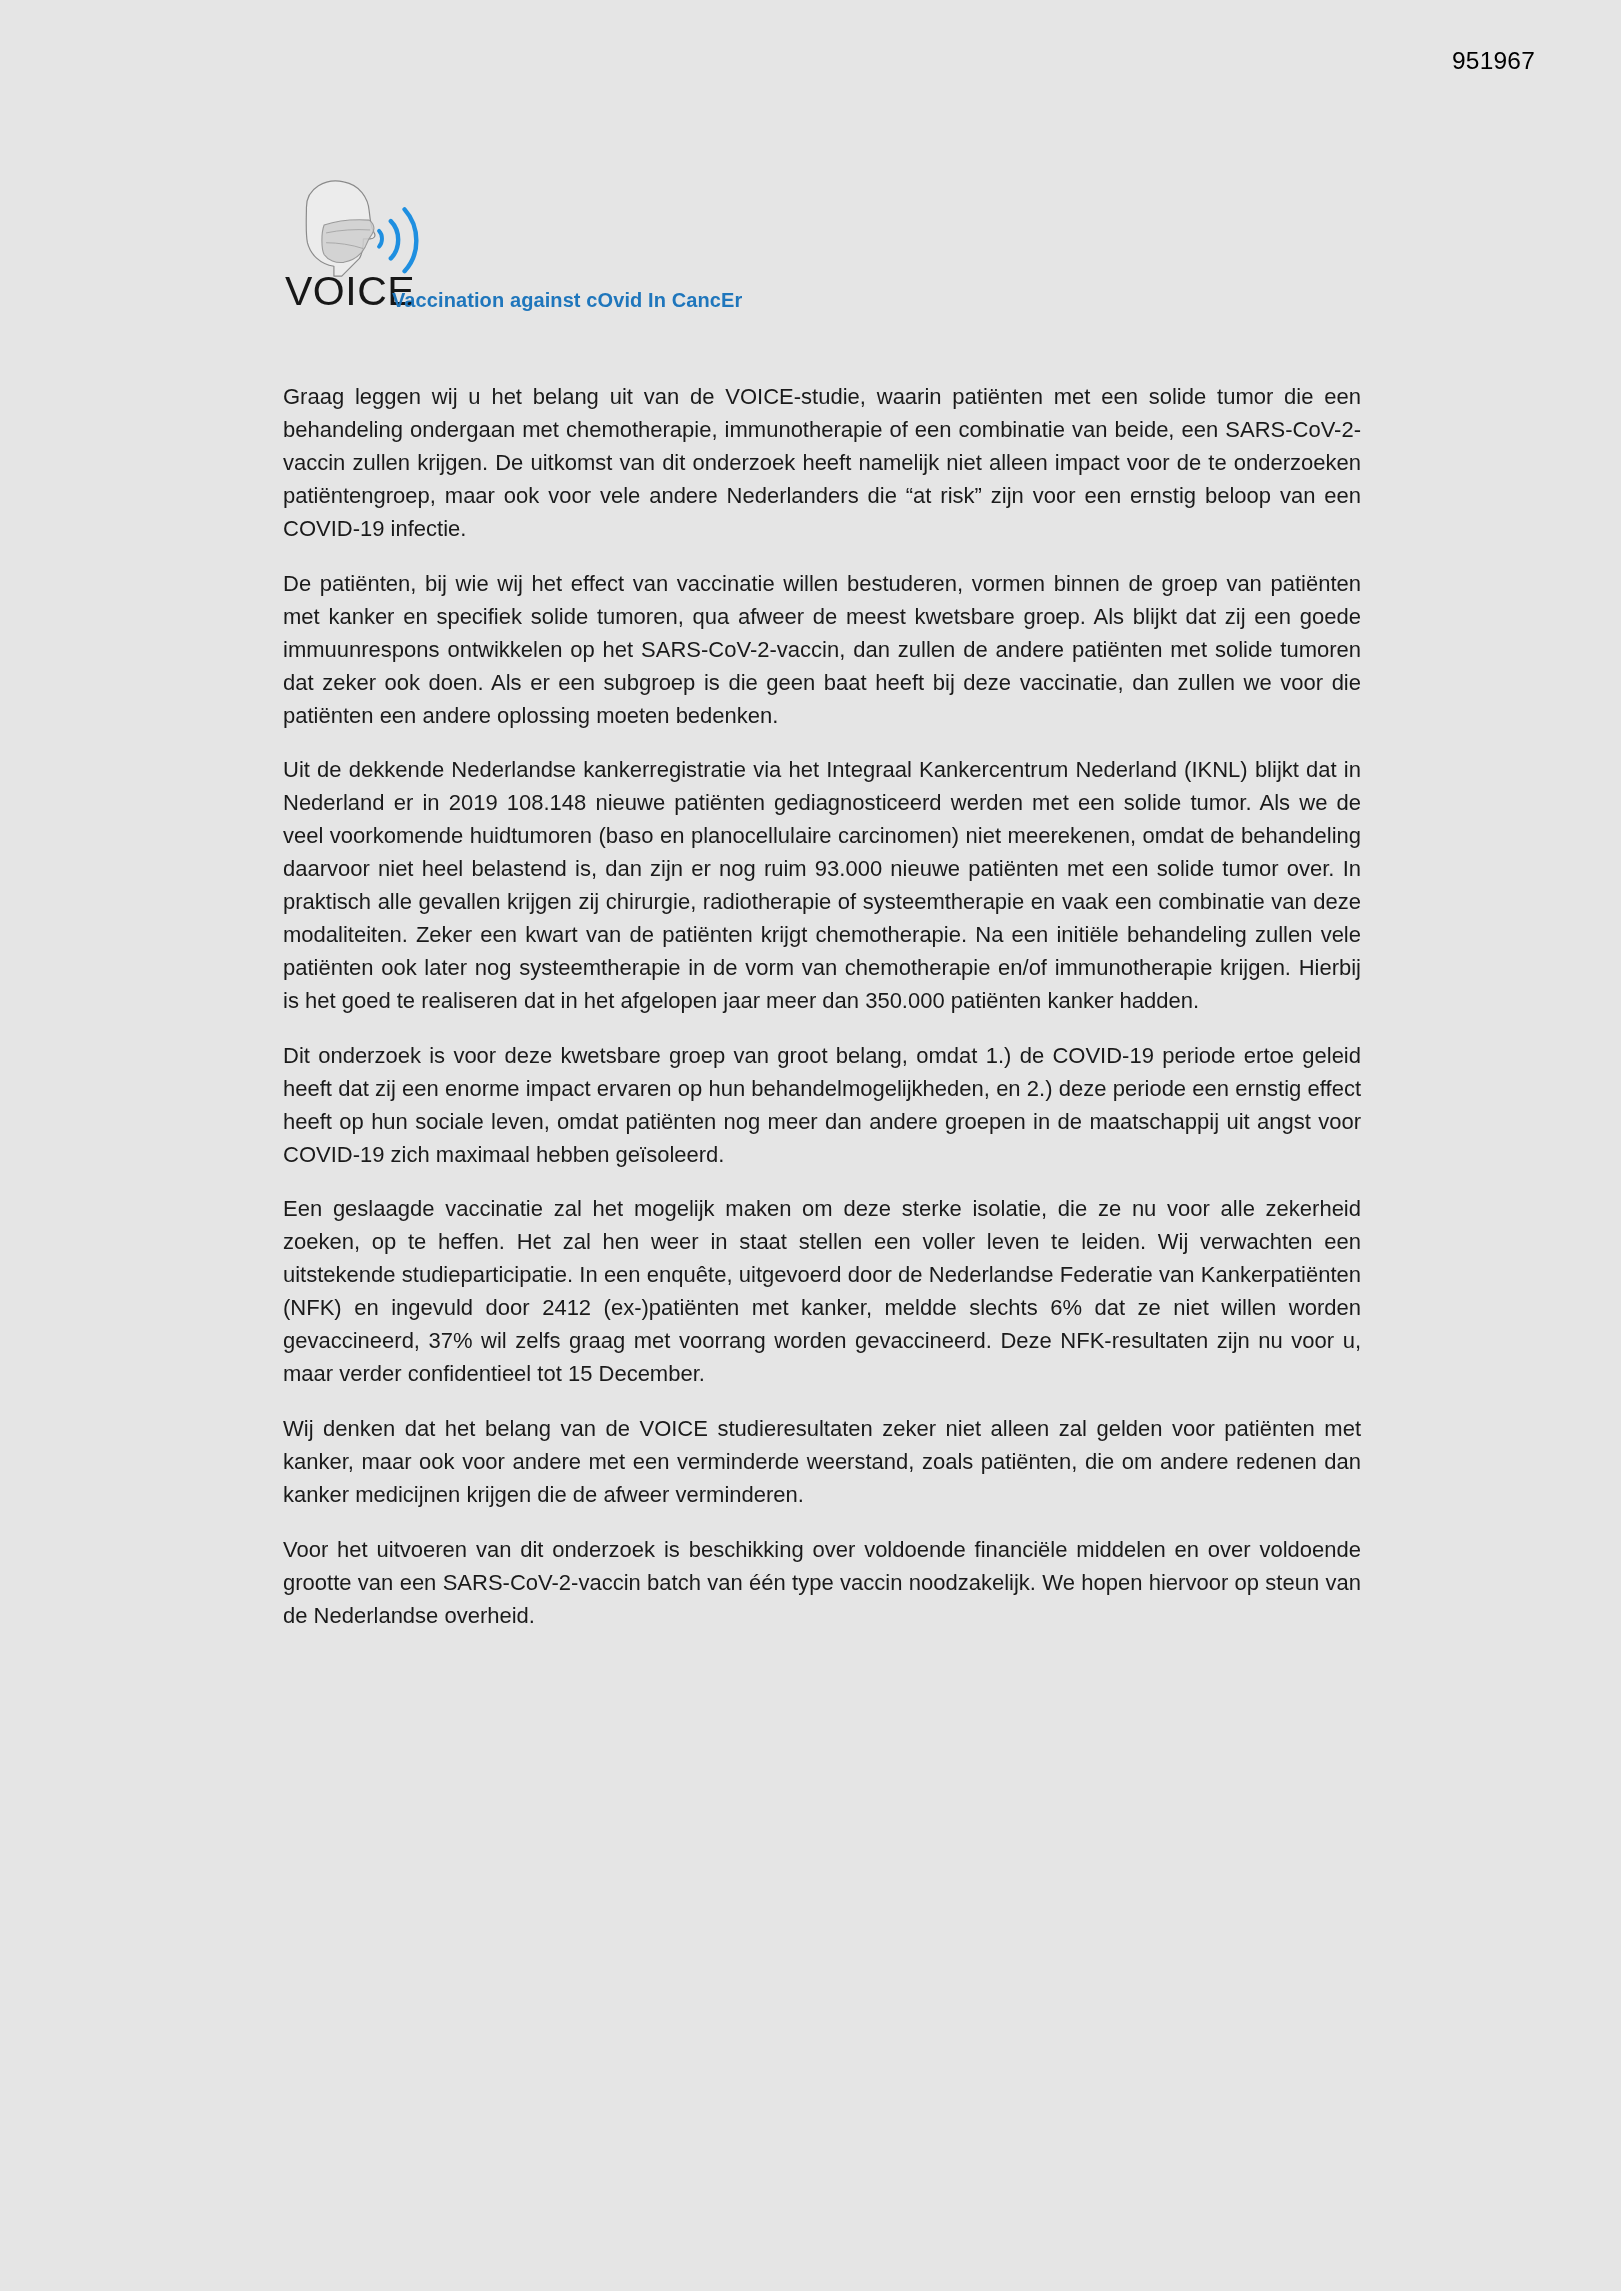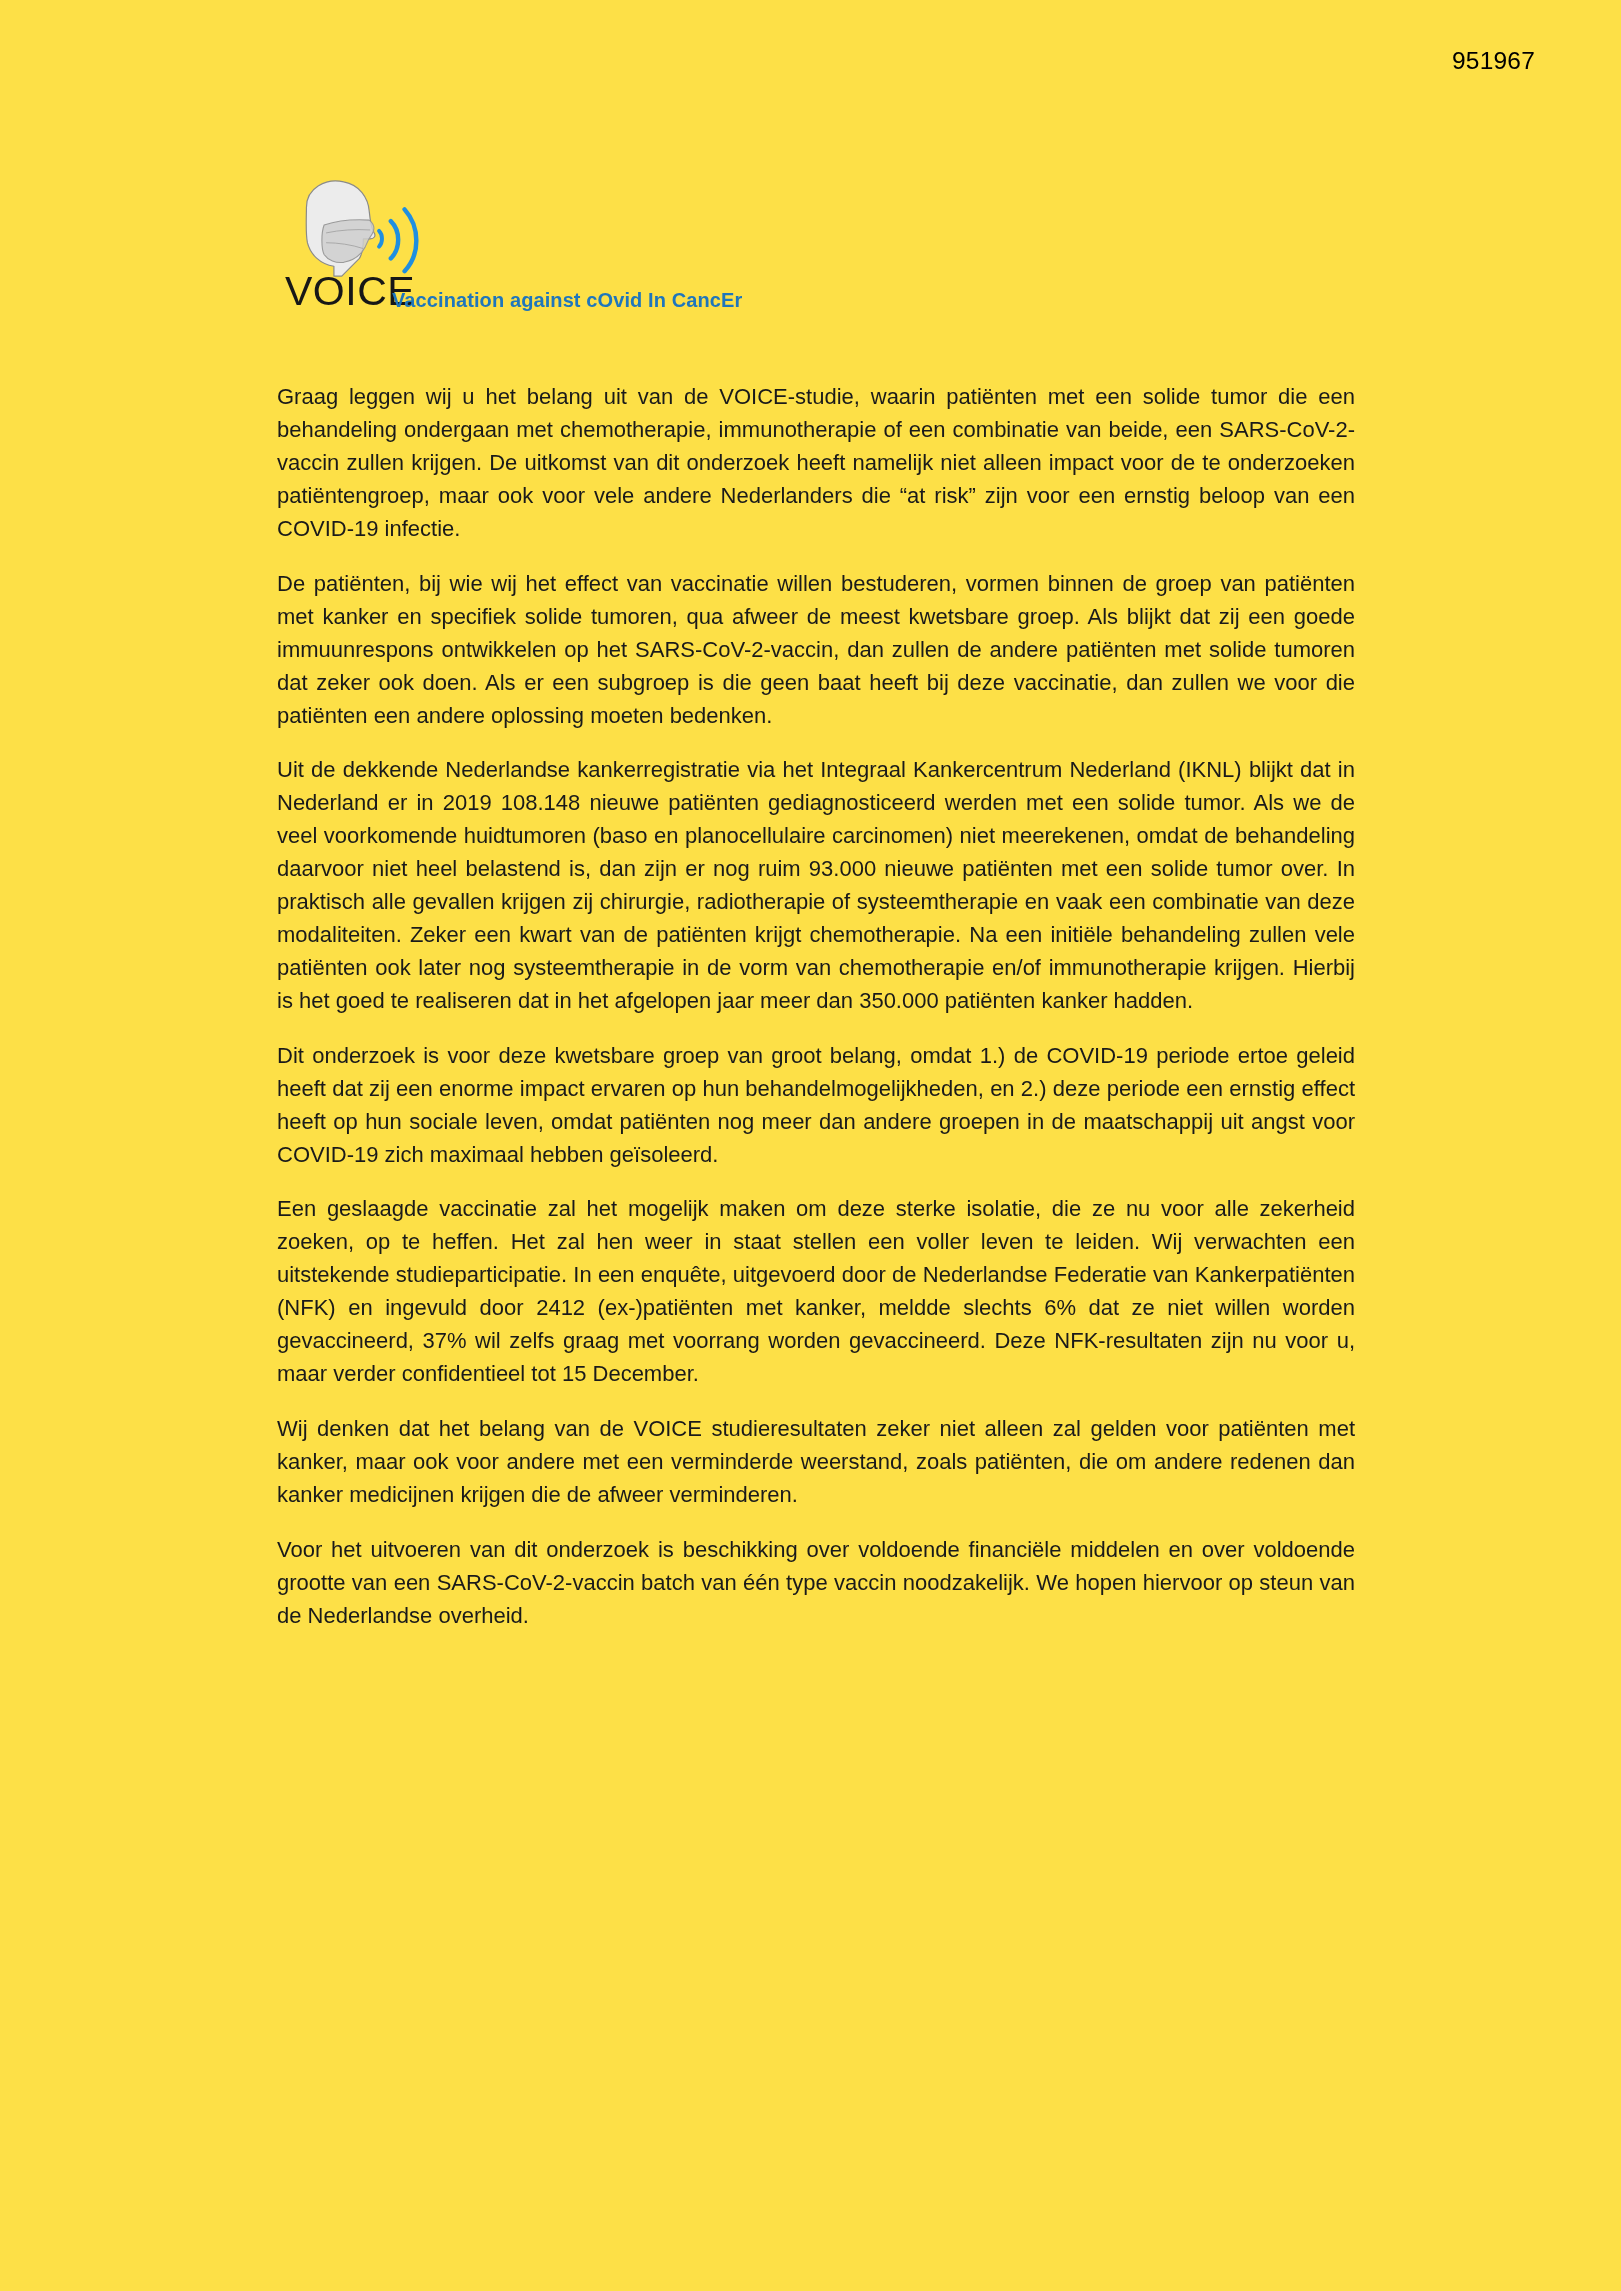--- a/index.html
+++ b/index.html
@@ -9,21 +9,21 @@
     background: #ffffff;
   }
   body {
     font-family: "Liberation Sans", sans-serif;
     color: #000000;
   }
   .page {
     position: relative;
     width: 1621px;
     height: 2292px;
-    background: #fde047;
+    background: #e5e5e5;
     overflow: hidden;
     box-sizing: border-box;
   }
 
   
   .page-number {
     position: absolute;
     top: 47px;
     right: 86px;
     font-size: 24.5px;
@@ -66,21 +66,21 @@
     font-weight: bold;
     color: #1f76bc;
     letter-spacing: 0.1px;
     font-family: Liberation Sans, sans-serif;
     white-space: nowrap;
   }
 
   
   .body-copy {
     position: absolute;
-    left: 277px;
+    left: 283px;
     top: 380px;
     width: 1078px;
   }
   .body-copy p {
     margin: 0 0 21.6px 0;
     font-size: 22px;
     line-height: 33px;
     text-align: justify;
     text-justify: inter-word;
     color: #1a1a1a;

